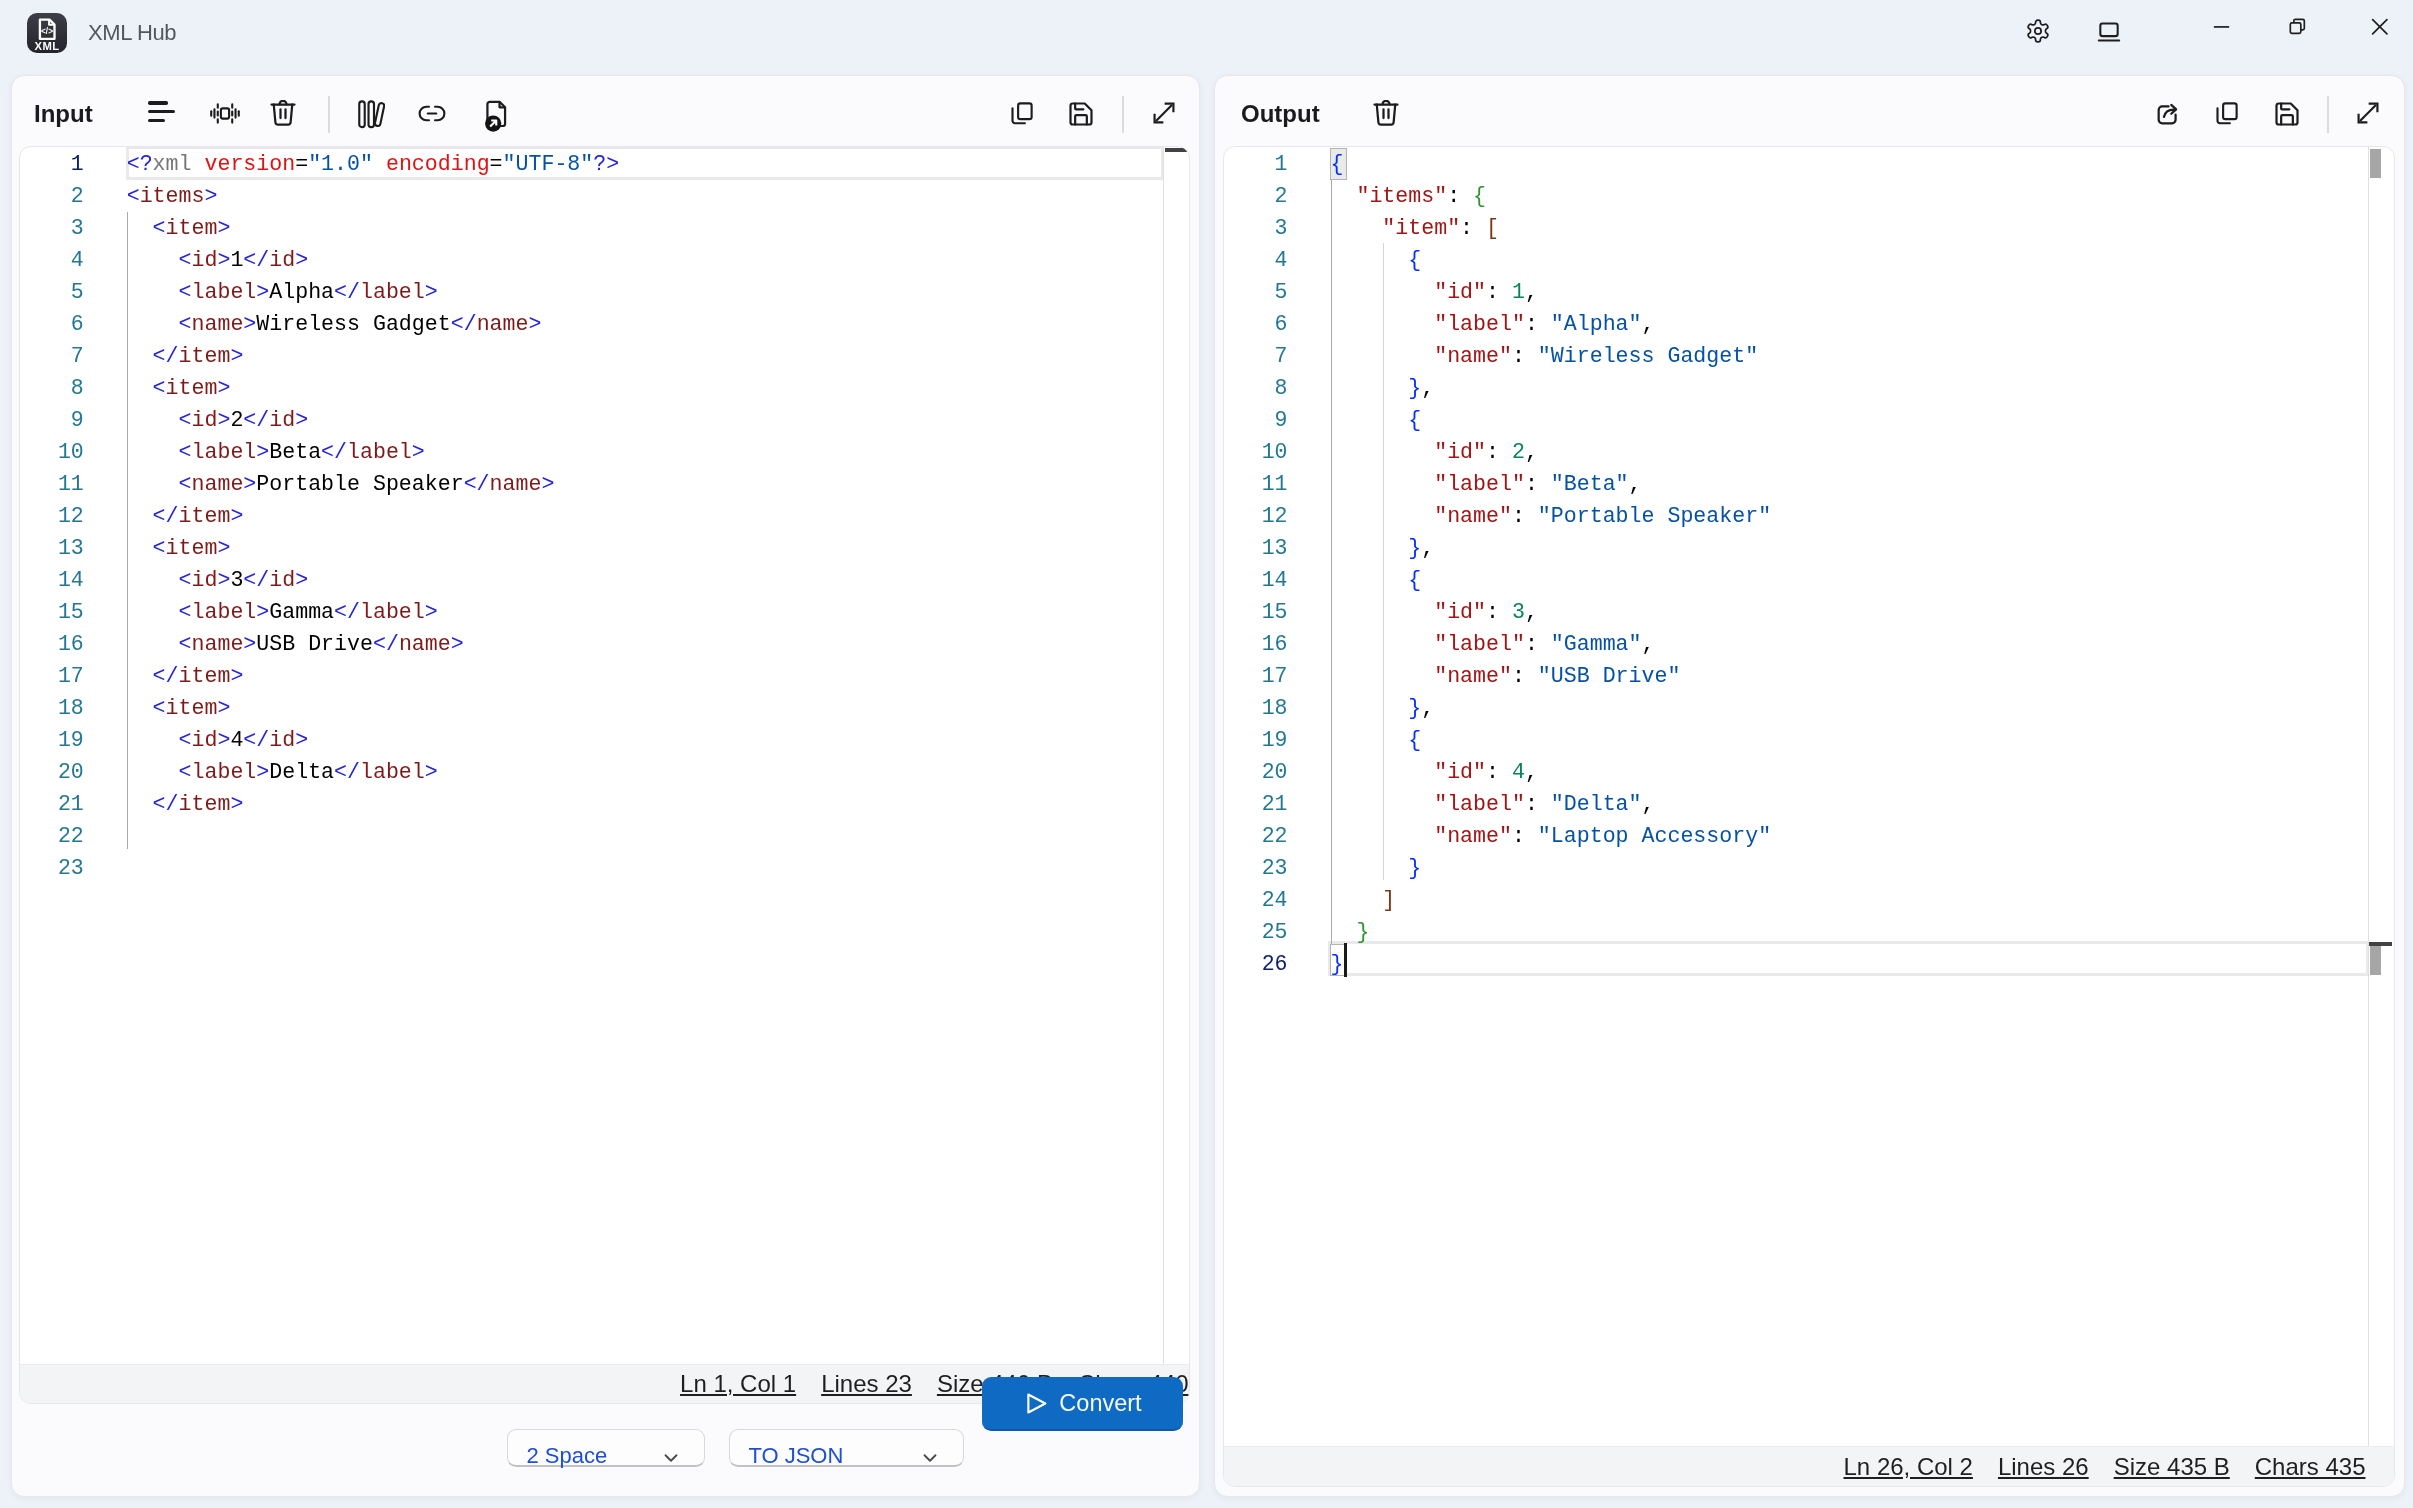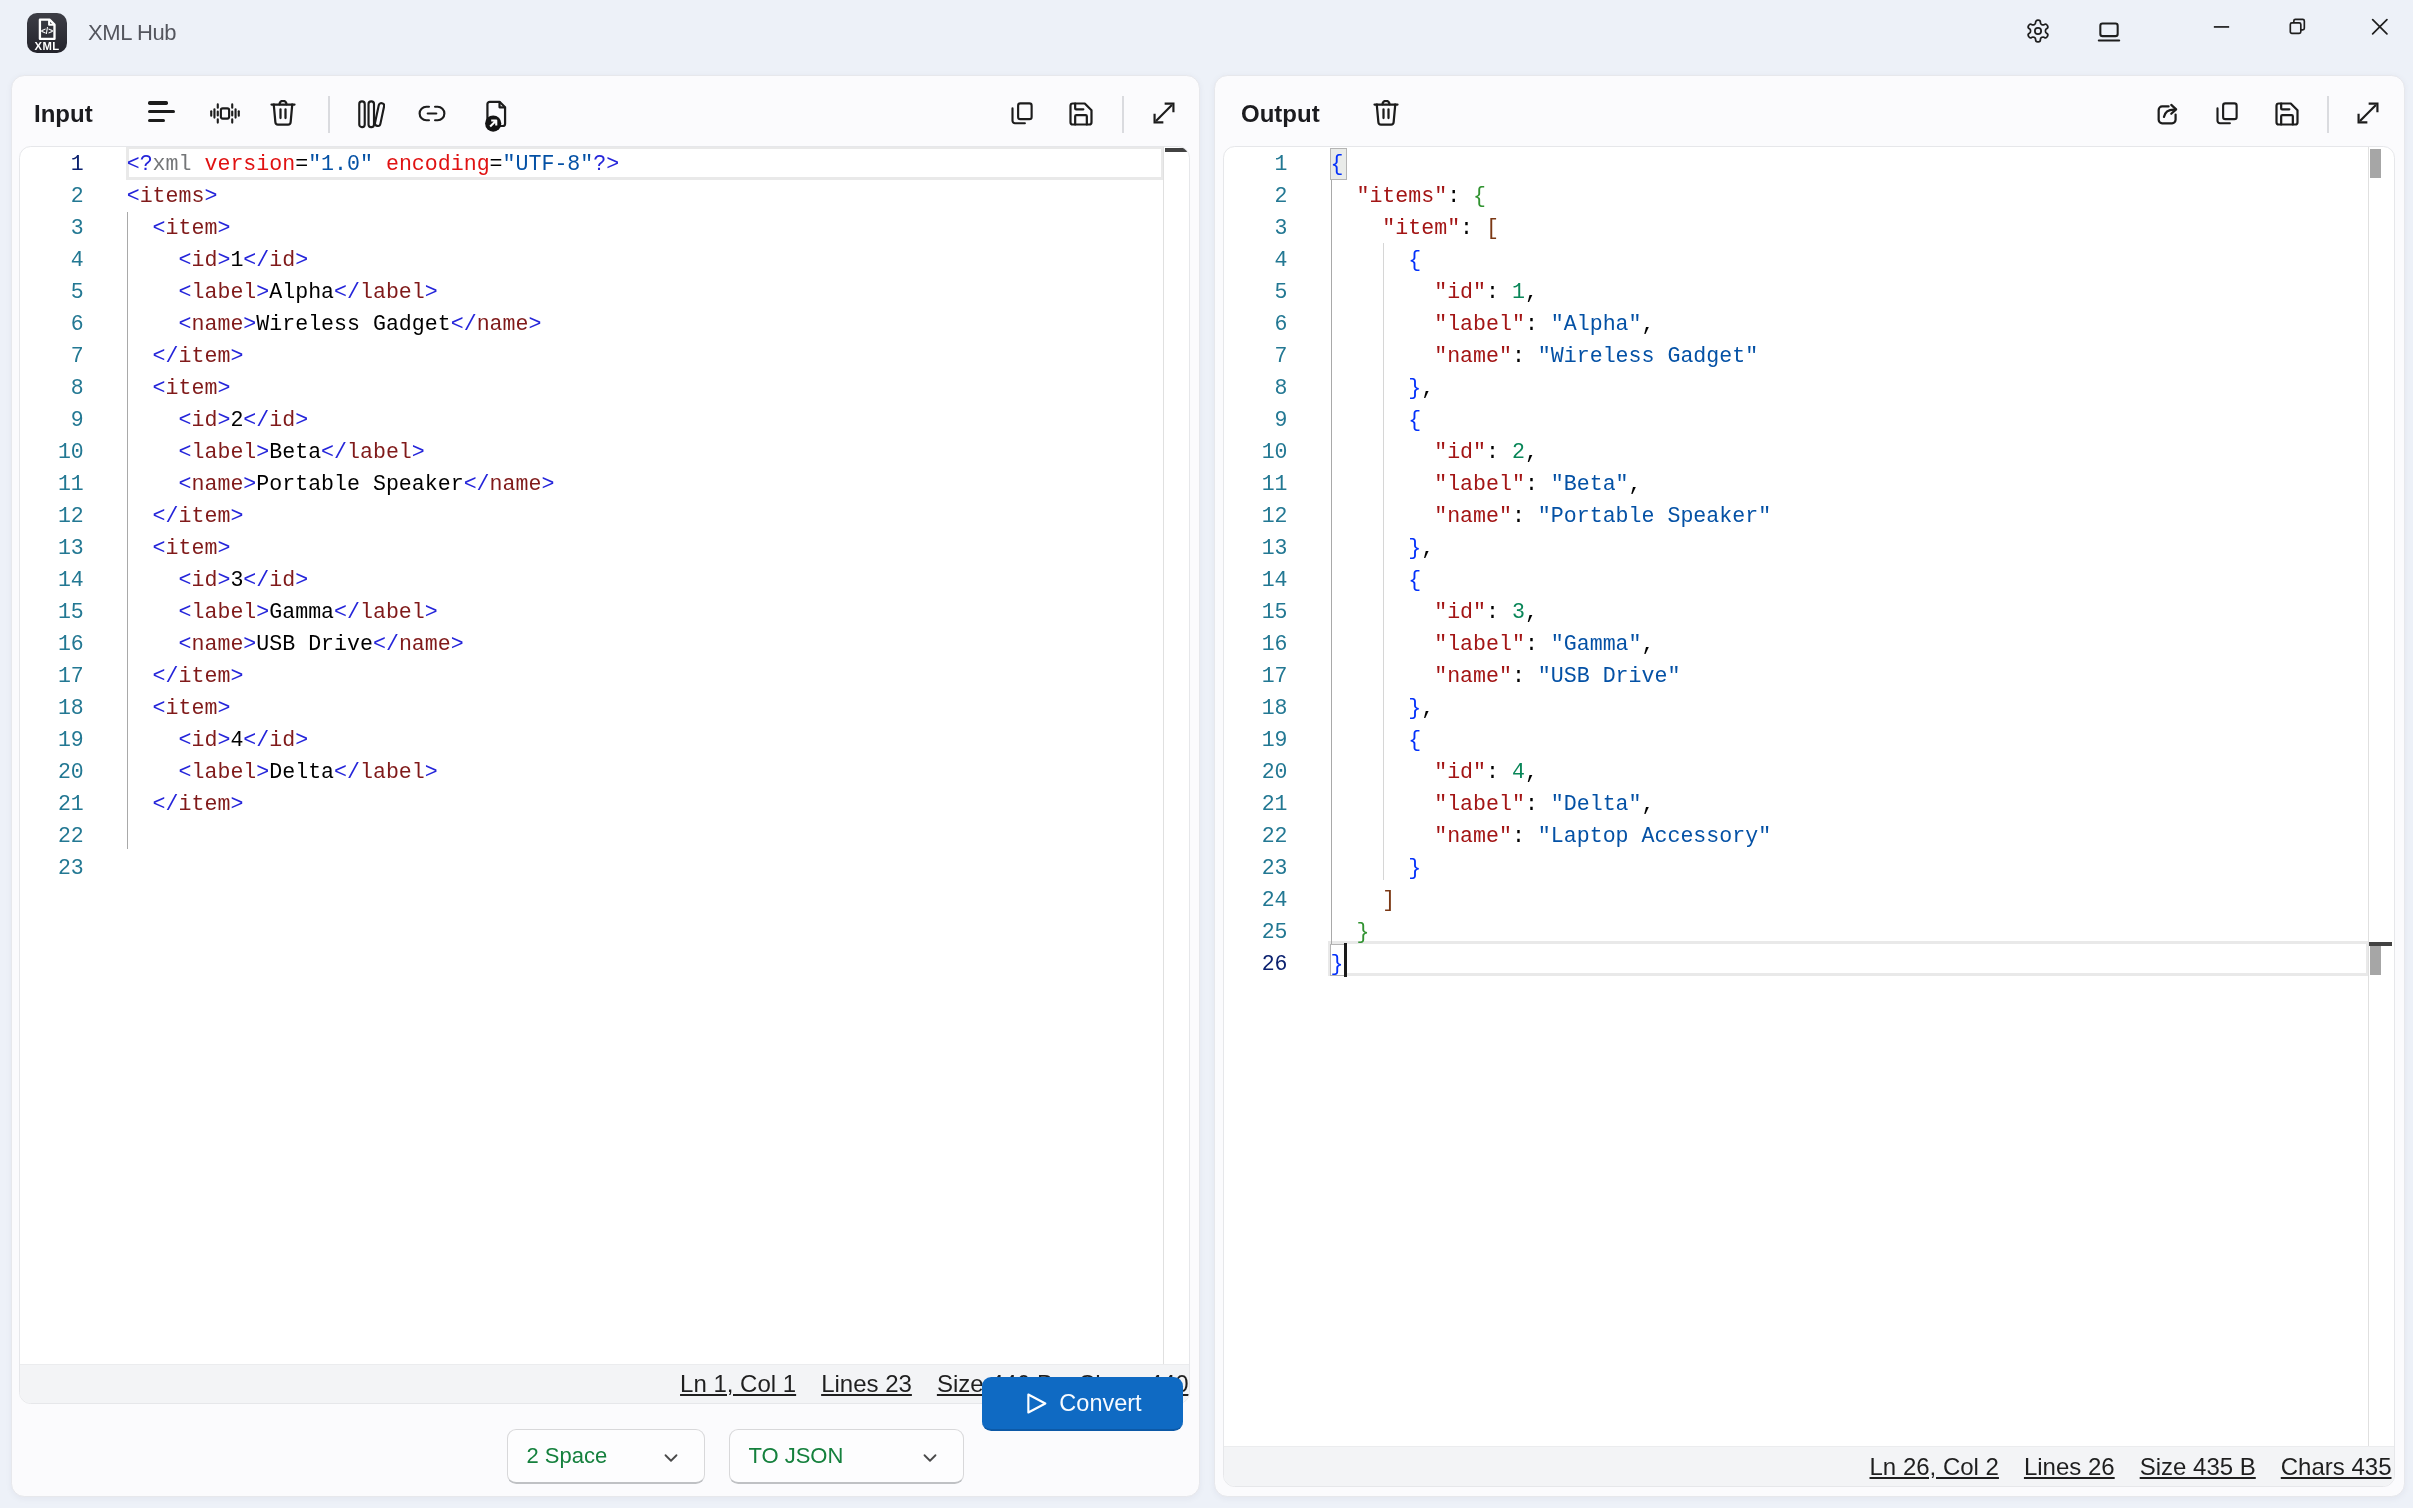--- a/index.html
+++ b/index.html
@@ -10,39 +10,39 @@
   #rpanel { left:1214px; width:1191px; }
   .ptitle { position:absolute; font-weight:bold; font-size:24px; color:#1b1b1f; top:101px; }
   .editor { position:absolute; background:#ffffff; border:1.7px solid #e6e7ea; border-radius:11.7px; overflow:hidden; }
   #ed-in  { left:6.7px; top:70px; width:1171px; height:1258px; }
   #ed-out { left:7.5px; top:70px; width:1172px; height:1341px; }
   .statusbar { position:absolute; left:0; bottom:0; width:100%; background:#f3f4f6; border-top:1.7px solid #ebecee; display:flex; align-items:center; justify-content:flex-end; font-size:24px; color:#1f1f1f;text-decoration:underline; }
   #ed-in .statusbar { height:39px; }
   #ed-out .statusbar { height:40px; }
   .statusbar span { margin-left:25px; }
   #ed-in .statusbar span:last-child { }
-  #ed-out .statusbar span:last-child { margin-right:2px; }
+  #ed-out .statusbar span:last-child { margin-right:28px; }
   .gutter { position:absolute; left:0; top:0.8px; width:64px; font-family:"Liberation Mono", monospace; font-size:21.5px; color:#237893; text-align:right; }
   .gutter div { height:32px; line-height:32px; }
   .gutter .act { color:#0b216f; }
   .code { position:absolute; left:107px; top:0.8px; font-family:"Liberation Mono", monospace; font-size:21.6px; color:#000; }
   .code div { height:32px; line-height:32px; white-space:pre; }
   
   .d { color:#2525da; }      
   .t { color:#801a1a; }      
   .a { color:#e01212; }      
   .v { color:#0451a5; }      
   .m { color:#747678; }      
   .k { color:#a31515; }      
   .n { color:#098658; }      
   .b1 { color:#0431fa; } .b2 { color:#319331; } .b3 { color:#7b3814; }
   .deco { position:absolute; }
   .hdricon { position:absolute; }
   .vsep { position:absolute; width:1.7px; background:#dadbdf; }
-  .selectbox { position:absolute; height:55px; background:#fdfdfe; border:1.7px solid #d8d8da; border-bottom:2.9px solid #bfc1c4; border-radius:9.2px; font-size:22px; color:#15803d; }
+  .selectbox { position:absolute; height:38px; background:#fdfdfe; border:1.7px solid #d8d8da; border-bottom:2.9px solid #bfc1c4; border-radius:9.2px; font-size:22px; color:#1d4ed8; }
   .selectbox .lbl { position:absolute; left:18.4px; top:13.4px; }
   .selectbox svg { position:absolute; right:22px; top:17px; }
 </style>
 </head>
 <body>
 
 <div style="position:absolute;left:27px;top:13.4px;width:40px;height:40px;border-radius:10px;background:linear-gradient(180deg,#3d3e46,#23232b);">
   <svg width="40" height="40" viewBox="0 0 48 48" style="position:absolute;left:0;top:0;">
     <path d="M15.5 8 h11.5 l6 6 v17 h-17.5 z" fill="none" stroke="#ffffff" stroke-width="2.8" stroke-linejoin="round"></path>
     <path d="M26.5 8.5 v5.5 h6" fill="none" stroke="#ffffff" stroke-width="2.4" stroke-linejoin="round"></path>

